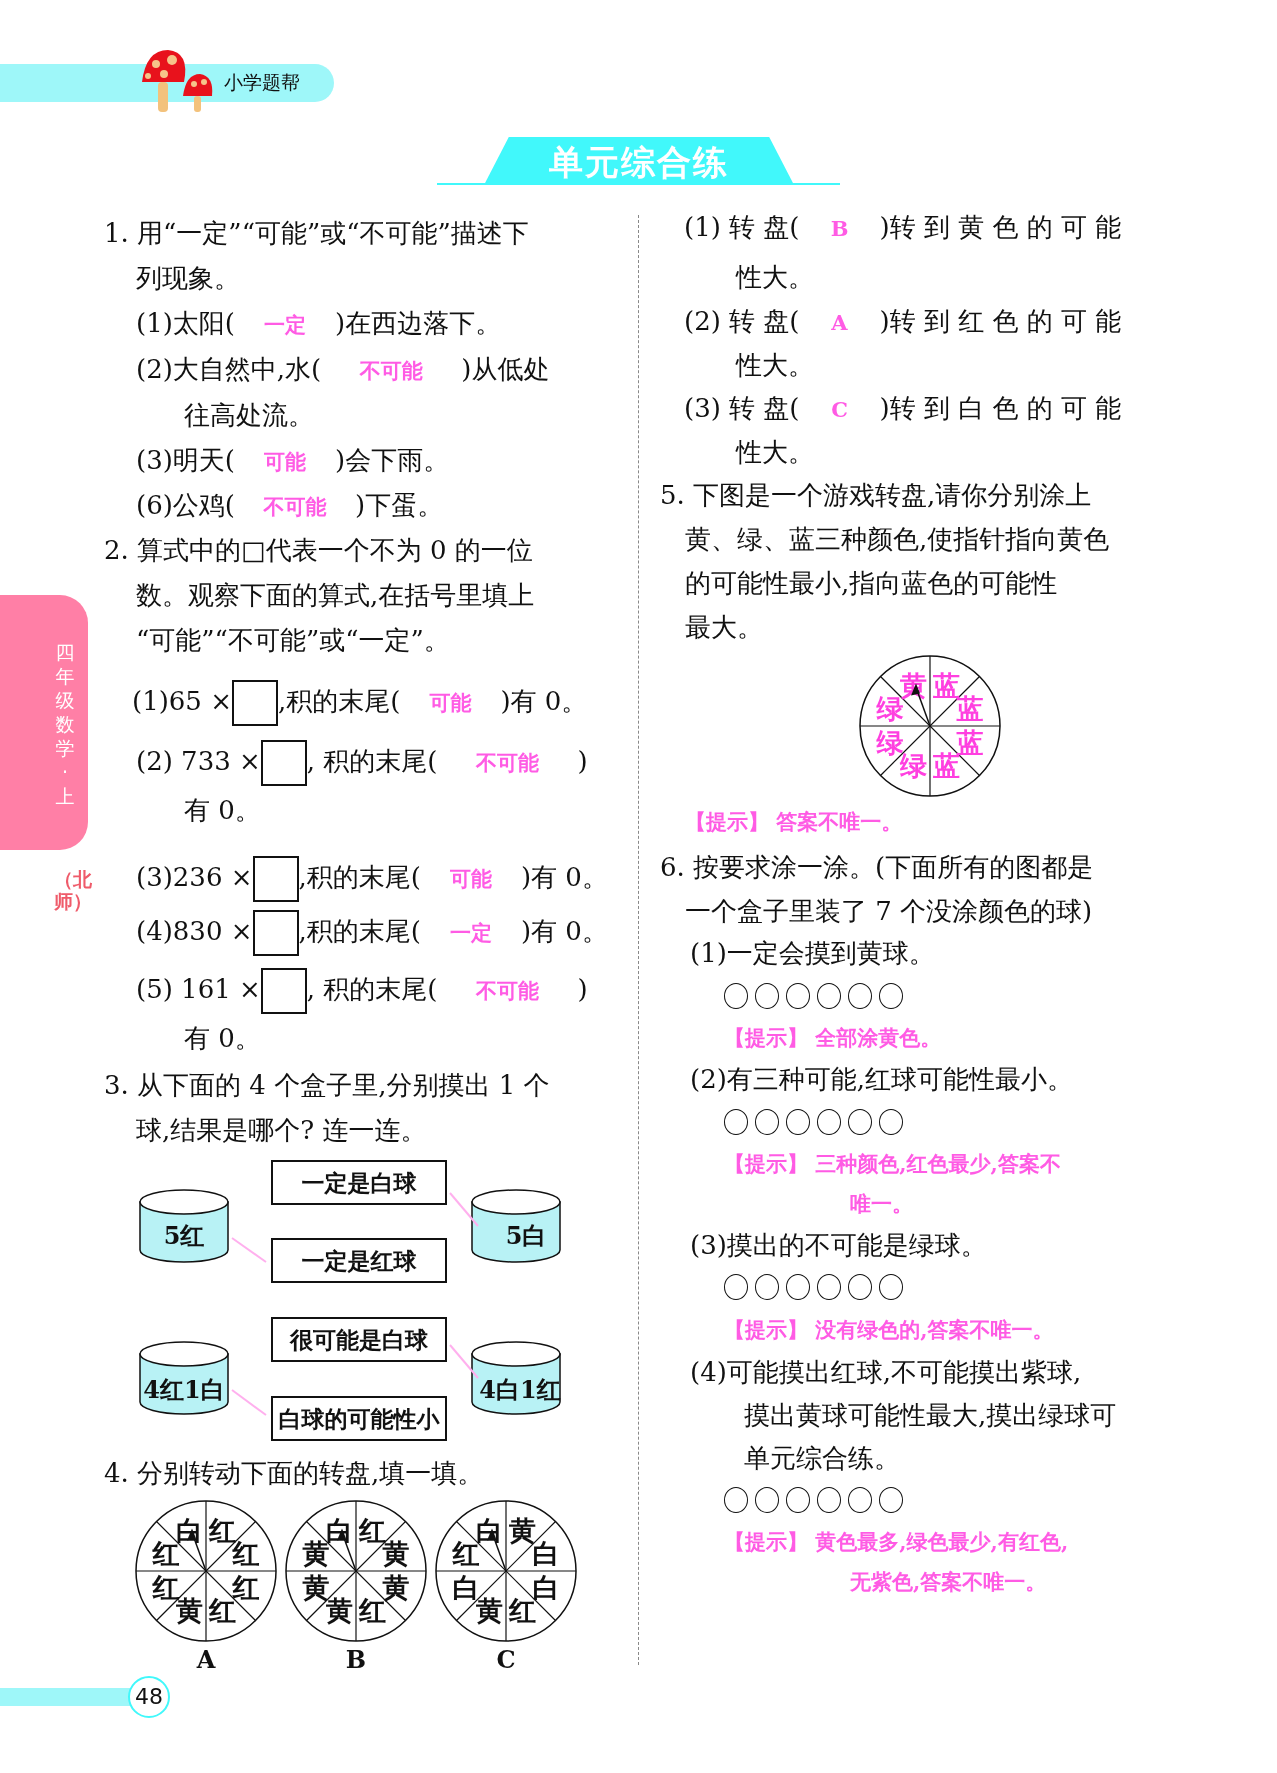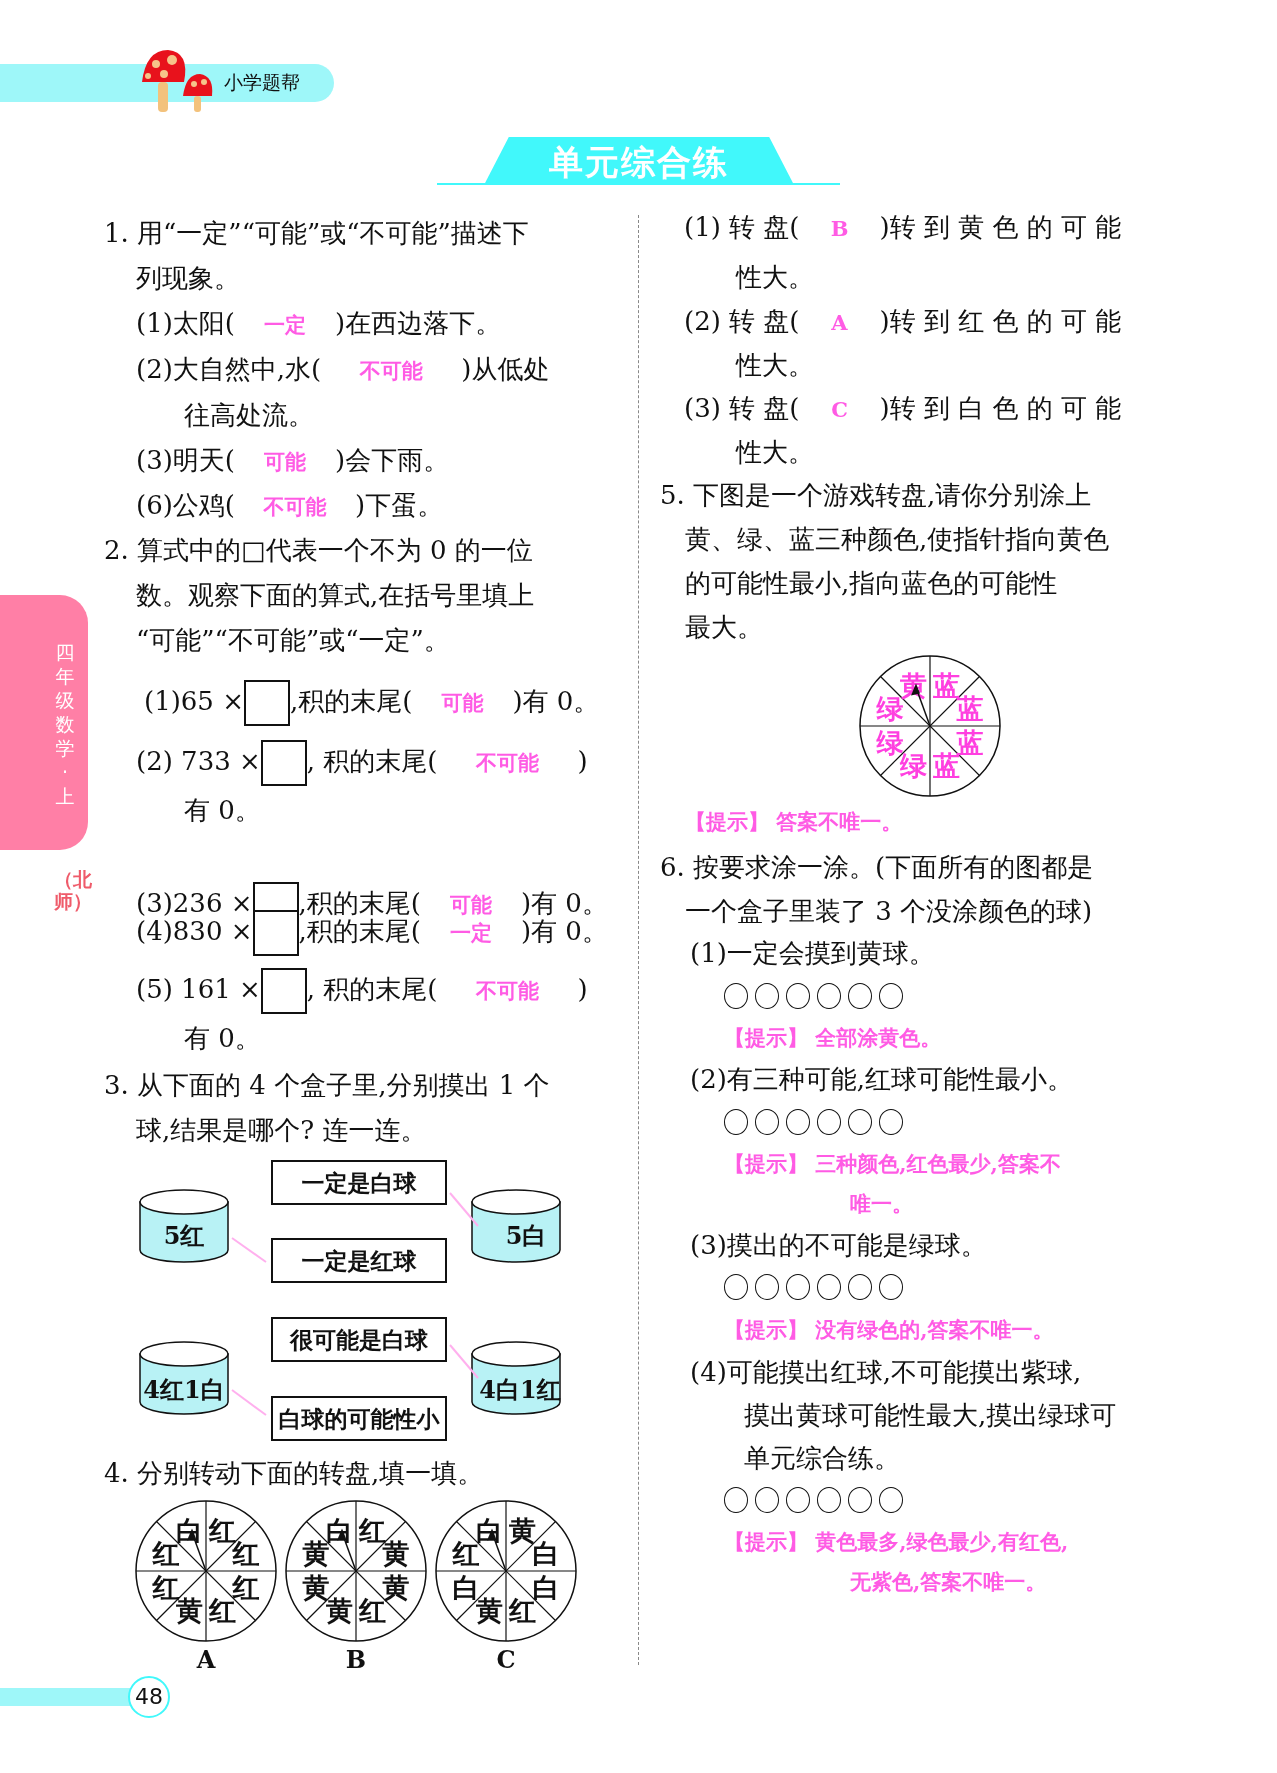--- a/index.html
+++ b/index.html
@@ -61,24 +61,24 @@
 <div class="abs line" style="left:136px;top:263px">列现象。</div>
 <div class="abs line" style="left:136px;top:308px"><span>(1)太阳(</span><span class="ans" style="width:100px">一定</span><span>)在西边落下。</span></div>
 <div class="abs line" style="left:136px;top:354px"><span>(2)大自然中,水(</span><span class="ans" style="width:140px">不可能</span><span>)从低处</span></div>
 <div class="abs line" style="left:184px;top:400px">往高处流。</div>
 <div class="abs line" style="left:136px;top:445px"><span>(3)明天(</span><span class="ans" style="width:100px">可能</span><span>)会下雨。</span></div>
 <div class="abs line" style="left:136px;top:490px"><span>(6)公鸡(</span><span class="ans" style="width:120px">不可能</span><span>)下蛋。</span></div>
 
 <div class="abs line" style="left:104px;top:535px">2. 算式中的□代表一个不为 0 的一位</div>
 <div class="abs line" style="left:136px;top:580px">数。观察下面的算式,在括号里填上</div>
 <div class="abs line" style="left:136px;top:625px">“可能”“不可能”或“一定”。</div>
-<div class="abs line" style="left:144px;top:680px"><span>(1)65 ×</span><span class="box"></span><span>,积的末尾(</span><span class="ans" style="width:100px">可能</span><span>)有 0。</span></div>
+<div class="abs line" style="left:132px;top:680px"><span>(1)65 ×</span><span class="box"></span><span>,积的末尾(</span><span class="ans" style="width:100px">可能</span><span>)有 0。</span></div>
 <div class="abs line" style="left:136px;top:740px"><span>(2) 733 ×</span><span class="box"></span><span>, 积的末尾(</span><span class="ans" style="width:140px">不可能</span><span>)</span></div>
 <div class="abs line" style="left:184px;top:795px">有 0。</div>
-<div class="abs line" style="left:136px;top:882px"><span>(3)236 ×</span><span class="box"></span><span>,积的末尾(</span><span class="ans" style="width:100px">可能</span><span>)有 0。</span></div>
+<div class="abs line" style="left:136px;top:856px"><span>(3)236 ×</span><span class="box"></span><span>,积的末尾(</span><span class="ans" style="width:100px">可能</span><span>)有 0。</span></div>
 <div class="abs line" style="left:136px;top:910px"><span>(4)830 ×</span><span class="box"></span><span>,积的末尾(</span><span class="ans" style="width:100px">一定</span><span>)有 0。</span></div>
 <div class="abs line" style="left:136px;top:968px"><span>(5) 161 ×</span><span class="box"></span><span>, 积的末尾(</span><span class="ans" style="width:140px">不可能</span><span>)</span></div>
 <div class="abs line" style="left:184px;top:1023px">有 0。</div>
 
 <div class="abs line" style="left:104px;top:1070px">3. 从下面的 4 个盒子里,分别摸出 1 个</div>
 <div class="abs line" style="left:136px;top:1115px">球,结果是哪个? 连一连。</div>
 
 <svg class="abs cyl" style="left:138px;top:1188px" viewBox="0 0 92 78">
   <path d="M2 14 L2 62 A44 12 0 0 0 90 62 L90 14 Z" fill="#b8f2f5" stroke="#111" stroke-width="1.5"></path>
   <ellipse cx="46" cy="14" rx="44" ry="12" fill="#fff" stroke="#111" stroke-width="1.5"></ellipse>
@@ -196,21 +196,21 @@
       <text x="55.39153903535512" y="121.09637171098984" font-size="27" font-weight="bold" text-anchor="middle" fill="#ff3fe0" font-family="DejaVu Serif, serif">绿</text>
       <text x="31.90362828901015" y="97.60846096464488" font-size="27" font-weight="bold" text-anchor="middle" fill="#ff3fe0" font-family="DejaVu Serif, serif">绿</text>
       <text x="31.903628289010165" y="64.3915390353551" font-size="27" font-weight="bold" text-anchor="middle" fill="#ff3fe0" font-family="DejaVu Serif, serif">绿</text>
       <line x1="72" y1="72" x2="58" y2="33.5" stroke="#111" stroke-width="1.5"></line>
       <polygon points="58,29.5 53,41.5 62,39.5" fill="#111"></polygon>
     </svg>
   </div>
 <div class="abs hint" style="left:685px;top:808px"><span>【提示】</span> <span>答案不唯一。</span></div>
 
 <div class="abs line" style="left:660px;top:852px">6. 按要求涂一涂。(下面所有的图都是</div>
-<div class="abs line" style="left:685px;top:896px">一个盒子里装了 3 个没涂颜色的球)</div>
+<div class="abs line" style="left:685px;top:896px">一个盒子里装了 7 个没涂颜色的球)</div>
 
 <div class="abs line" style="left:690px;top:938px">(1)一定会摸到黄球。</div>
 <div class="abs circ-row" style="left:724px;top:983px">
     <div class="circ"></div>
     <div class="circ"></div>
     <div class="circ"></div>
     <div class="circ"></div>
     <div class="circ"></div>
     <div class="circ"></div>
   </div>

